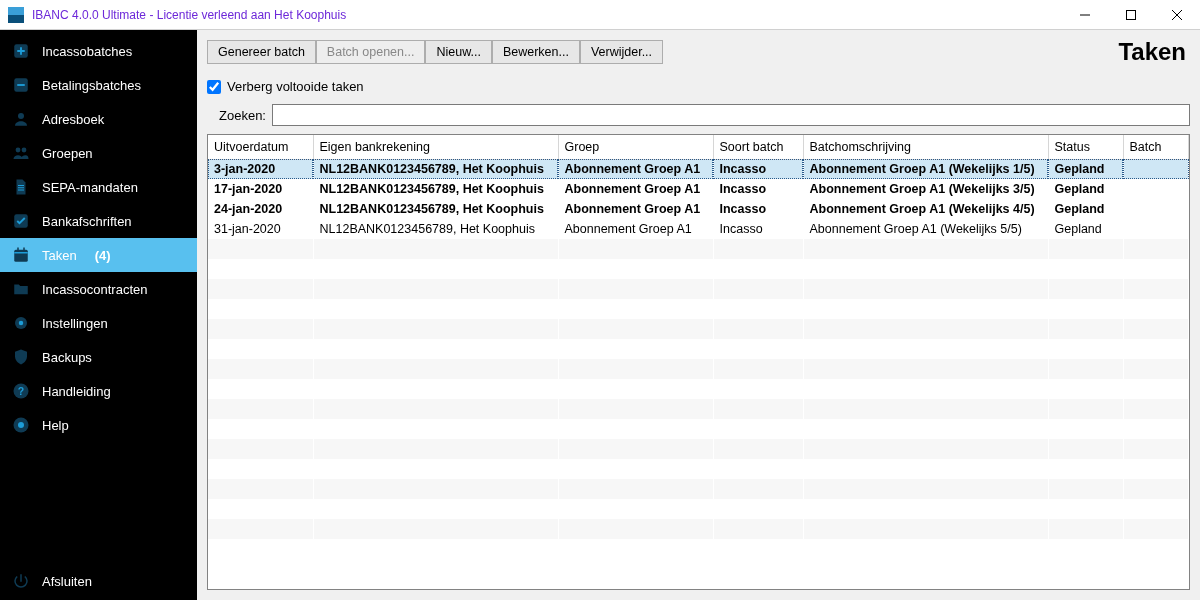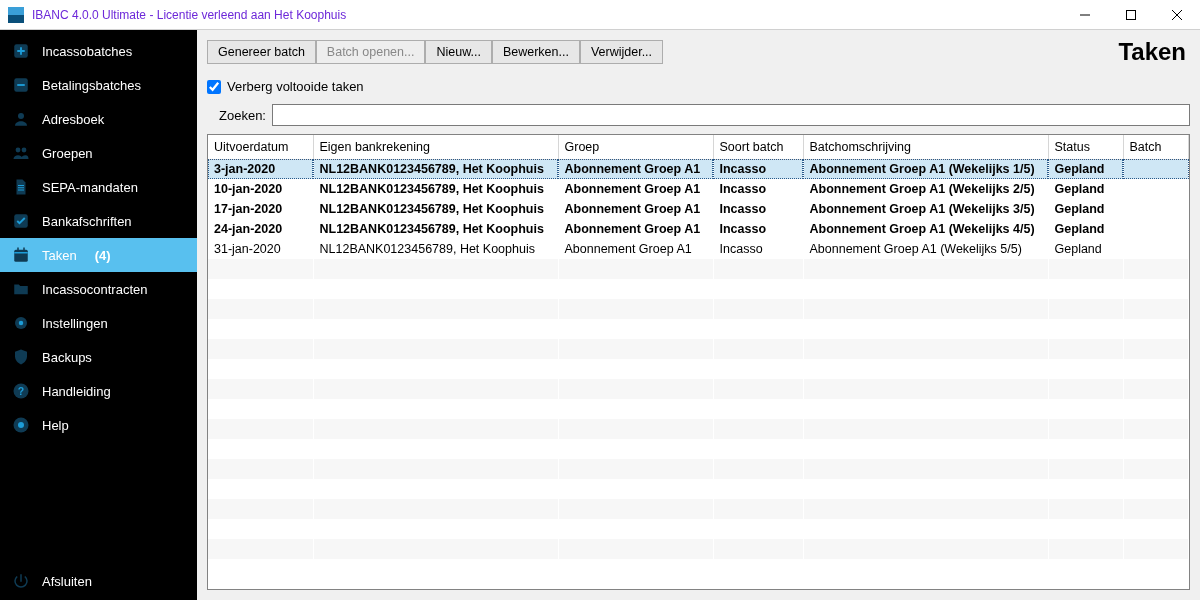--- a/index.html
+++ b/index.html
@@ -368,29 +368,20 @@
             <tr class="bold selected">
               <td>3-jan-2020</td>
               <td>NL12BANK0123456789, Het Koophuis</td>
               <td>Abonnement Groep A1</td>
               <td>Incasso</td>
               <td>Abonnement Groep A1 (Wekelijks 1/5)</td>
               <td>Gepland</td>
               <td></td>
             </tr>
             <tr class="bold">
-              <td>10-jan-2020</td>
-              <td>NL12BANK0123456789, Het Koophuis</td>
-              <td>Abonnement Groep A1</td>
-              <td>Incasso</td>
-              <td>Abonnement Groep A1 (Wekelijks 2/5)</td>
-              <td>Gepland</td>
-              <td></td>
-            </tr>
-            <tr class="bold">
               <td>17-jan-2020</td>
               <td>NL12BANK0123456789, Het Koophuis</td>
               <td>Abonnement Groep A1</td>
               <td>Incasso</td>
               <td>Abonnement Groep A1 (Wekelijks 3/5)</td>
               <td>Gepland</td>
               <td></td>
             </tr>
             <tr class="bold">
               <td>24-jan-2020</td>

